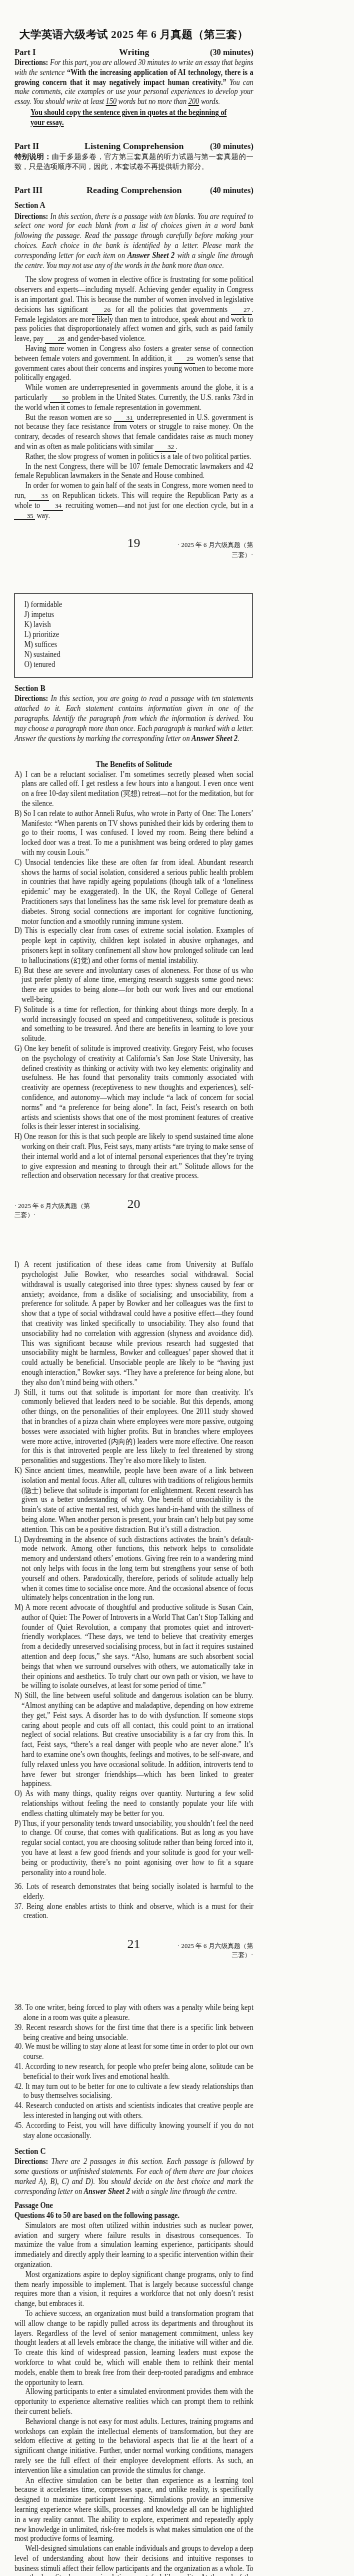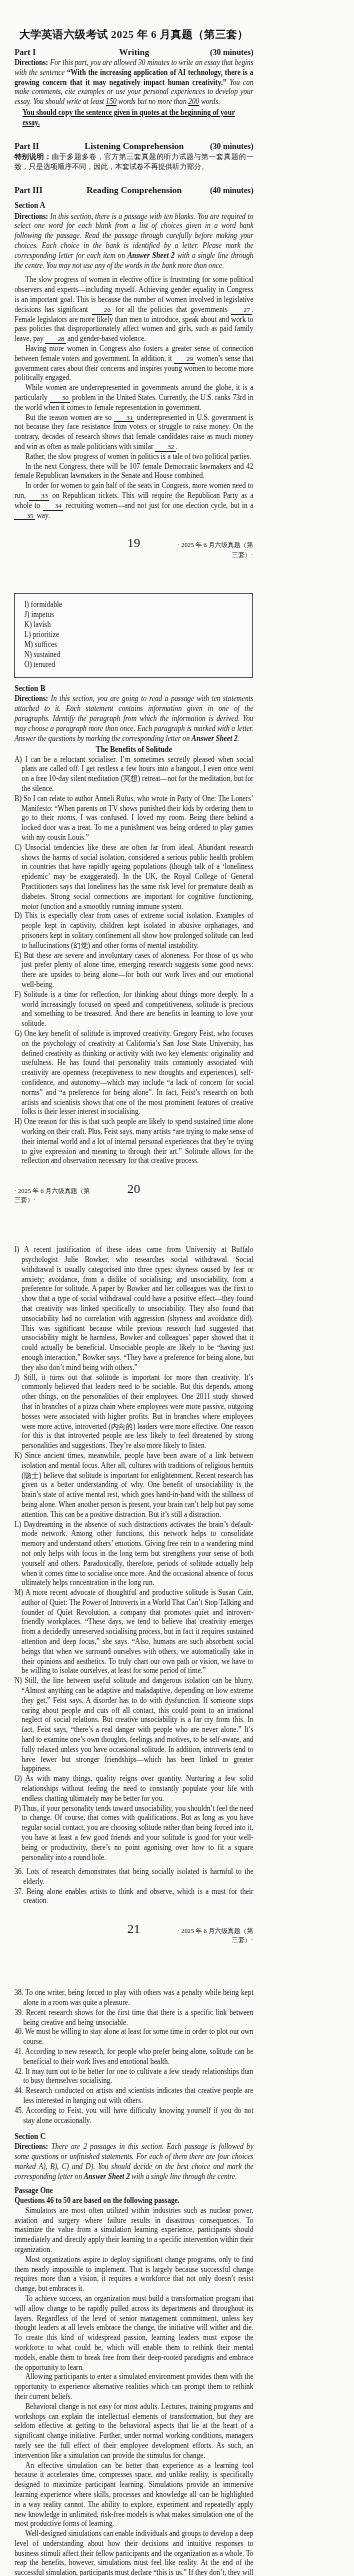--- a/index.html
+++ b/index.html
@@ -12,34 +12,34 @@
   .part-header.big-gap{margin-top:13.4px;}
   .ph-label{font-size:8.5px;width:44px;flex:none;}
   .ph-title{font-size:9px;flex:1;text-align:center;}
   .ph-time{font-size:8.2px;flex:none;text-align:right;}
   .dir{margin:1.5px 0 0;text-align:justify;}
   .dl{font-weight:700;font-style:normal;}
   .it{font-style:italic;font-family:Liberation Serif, serif;}
   .bi{font-weight:700;font-style:italic;}
   .bq{font-weight:700;}
   .u{text-decoration:underline;}
-  .note-line{margin:1px 8px 0;font-weight:700;text-decoration:underline;}
+  .note-line{margin:1px 16px 0;font-weight:700;text-decoration:underline;}
   .cn-note{margin:1px 0 0;text-align:justify;}
   .sec-label{margin-top:5.7px;font-weight:700;font-size:7.7px;}
   .para{margin:0;text-align:justify;text-indent:10.8px;}
   .blank{display:inline-block;min-width:13px;padding:0 1.5px;text-align:center;
          border-bottom:0.5px solid #222;line-height:7.7px;font-size:6.7px;}
   .pfoot{display:flex;align-items:baseline;margin-top:16.5px;font-size:6.4px;}
   .f-sec{width:33.3%;flex:none;}
   .f-c{text-align:center;font-size:13px;}
   .f-r{text-align:right;}
   .bank{display:flex;border:0.8px solid #555;padding:6.7px 4.1px 7.2px 8.8px;background:#fbfbf9;}
   .bank-col{width:102px;flex:none;}
   .bank-col div{line-height:10px;}
-  .ptitle{margin-top:1px;margin-bottom:0.5px;font-weight:700;text-align:center;font-size:7.5px;}
+  .ptitle{margin-top:16px;margin-bottom:0.5px;font-weight:700;text-align:center;font-size:7.5px;}
   .lpara{margin:0;text-align:justify;padding-left:7.2px;text-indent:-7.2px;}
   .qitem{margin:0;text-align:justify;padding-left:8.8px;text-indent:-8.8px;}
   .phead{margin-top:4.6px;font-weight:700;}
   .qintro{font-weight:700;}
   .stmts{margin-top:4.6px;}
   .gap-a{height:33px;}   
   .gap-b{height:41px;}   
   .gap-c{height:44px;} .sp10{height:5.2px;}
 </style>
 </head>

